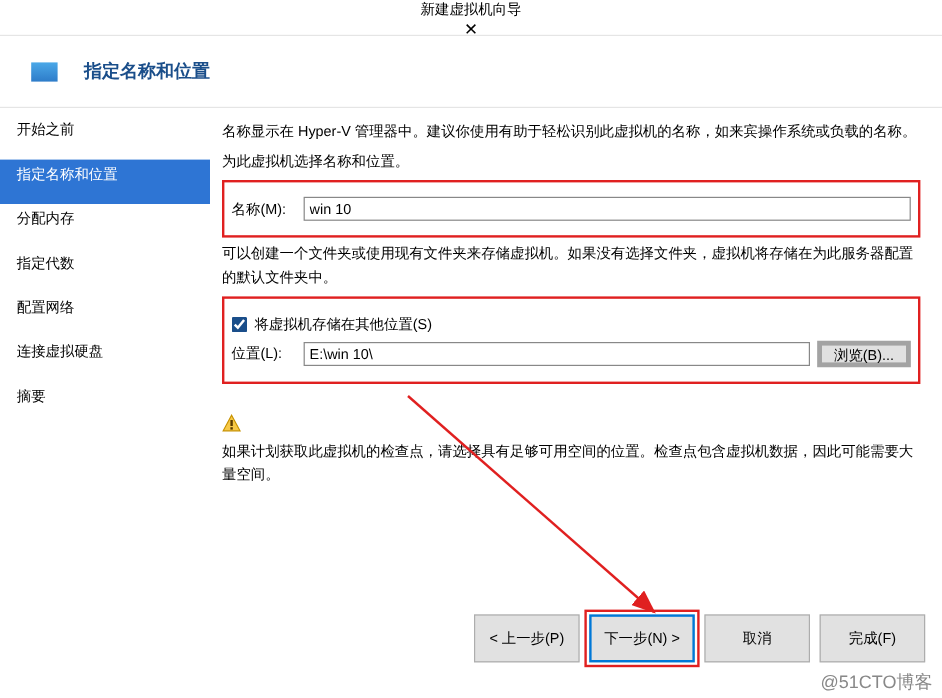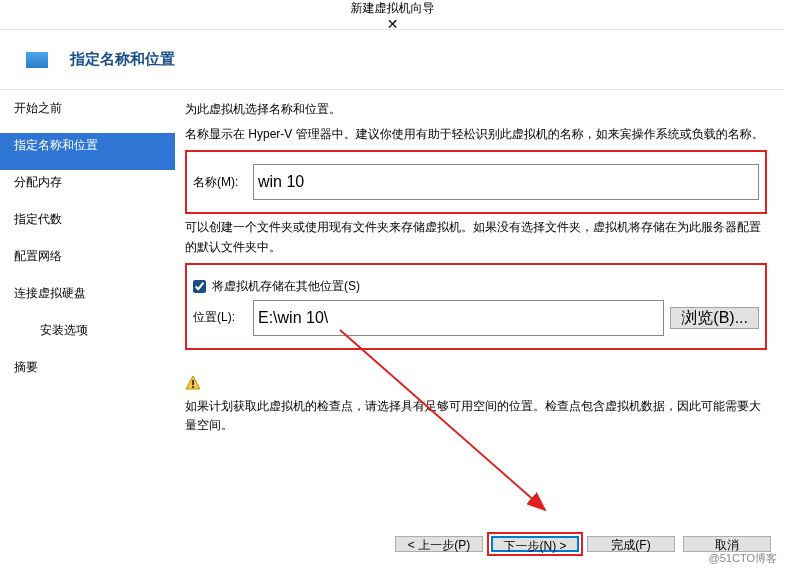--- a/index.html
+++ b/index.html
@@ -13,32 +13,32 @@
     .header .htitle { font-size: 15px; font-weight: bold; color: #1a4e8a; }
     .main { display: flex; }
     .sidebar { width: 175px; padding-top: 6px; }
     .sb-item { font-size: 12px; padding: 4px 12px 16px 14px; color: #000; cursor: pointer; }
     .sb-item.selected { background: #2e75d4; color: #fff; }
     .sb-item.indent { padding-left: 40px; }
     .content { flex: 1; padding: 10px 18px 0 10px; font-size: 12px; line-height: 1.6; }
     .content p { margin-bottom: 6px; }
     .row { display: flex; align-items: center; margin: 4px 0; }
     .row .rlabel { width: 60px; }
-    .row input[type=text] { flex: 1; height: 36px; border: 1px solid #888; padding: 0 4px; font-size: 16px; }
+    .row input[type=text] { flex: 1; height: 20px; border: 1px solid #888; padding: 0 4px; font-size: 12px; }
     .hl { border: 2px solid #e02020; padding: 8px 6px; margin: 4px 0; }
     .hl .row { margin: 4px 0; }
     .chk { margin-right: 6px; accent-color: #1a4e8a; }
-    .browse { height: 22px; padding: 0 10px; margin-left: 6px; font-size: 16px; border: 1px solid #a3a3a3; background: #e1e1e1; cursor: pointer; }
+    .browse { height: 22px; padding: 0 10px; margin-left: 6px; font-size: 12px; border: 4px solid #a3a3a3; background: #e1e1e1; cursor: pointer; }
     .warn-row { display: flex; align-items: flex-start; margin-top: 23px; flex-direction: column; }
     .warn-icon { margin-right: 8px; margin-top: 2px; }
     .footer { position: absolute; bottom: 30px; right: 14px; display: flex; gap: 8px; }
-    .btn { min-width: 88px; height: 16px; font-size: 12px; border: 1px solid #adadad; background: #e1e1e1; cursor: pointer; }
+    .btn { min-width: 88px; height: 40px; font-size: 12px; border: 1px solid #adadad; background: #e1e1e1; cursor: pointer; }
     .btn.primary { border: 2px solid #0078d7; }
     .btn.hl-btn { outline: 2px solid #e02020; outline-offset: 2px; }
-    .watermark { position: absolute; bottom: 16px; right: 8px; font-size: 11px; color: #888; }
+    .watermark { position: absolute; bottom: 4px; right: 8px; font-size: 15px; color: #888; }
     .arrow-svg { position: absolute; left: 0; top: 0; pointer-events: none; }
   </style>
 </head>
 <body>
 
 <div class="titlebar">
   <div class="icon"></div>
   <div class="title">新建虚拟机向导</div>
   <div class="close">✕</div>
 </div>
@@ -49,27 +49,26 @@
 </div>
 
 <div class="main">
   <div class="sidebar">
     <div class="sb-item">开始之前</div>
     <div class="sb-item selected">指定名称和位置</div>
     <div class="sb-item">分配内存</div>
     <div class="sb-item">指定代数</div>
     <div class="sb-item">配置网络</div>
     <div class="sb-item">连接虚拟硬盘</div>
-    <div class="sb-item indent">安装选项</div>
     <div class="sb-item">摘要</div>
   </div>
 
   <div class="content">
+    <p>名称显示在 Hyper-V 管理器中。建议你使用有助于轻松识别此虚拟机的名称，如来宾操作系统或负载的名称。</p>
     <p>为此虚拟机选择名称和位置。</p>
-    <p>名称显示在 Hyper-V 管理器中。建议你使用有助于轻松识别此虚拟机的名称，如来宾操作系统或负载的名称。</p>
 
     <div class="hl">
       <div class="row">
         <span class="rlabel">名称(M):</span>
         <input type="text" value="win 10" style="">
       </div>
     </div>
 
     <p>可以创建一个文件夹或使用现有文件夹来存储虚拟机。如果没有选择文件夹，虚拟机将存储在为此服务器配置的默认文件夹中。</p>
 
@@ -94,22 +93,22 @@
           </svg>
       </span>
       <span>如果计划获取此虚拟机的检查点，请选择具有足够可用空间的位置。检查点包含虚拟机数据，因此可能需要大量空间。</span>
     </div>
   </div>
 </div>
 
 <div class="footer">
   <button class="btn">&lt; 上一步(P)</button>
   <button class="btn primary hl-btn">下一步(N) &gt;</button>
+  <button class="btn">取消</button>
   <button class="btn">完成(F)</button>
-  <button class="btn">取消</button>
 </div>
 
 <svg class="arrow-svg" width="785" height="582">
   <defs>
       <marker id="ah" markerWidth="10" markerHeight="8" refX="9" refY="4" orient="auto">
         <polygon points="0 0, 10 4, 0 8" fill="#e02020"></polygon>
       </marker>
     </defs>
   <line x1="340" y1="330" x2="545" y2="510" stroke="#e02020" stroke-width="2" marker-end="url(#ah)"></line>
 </svg>

